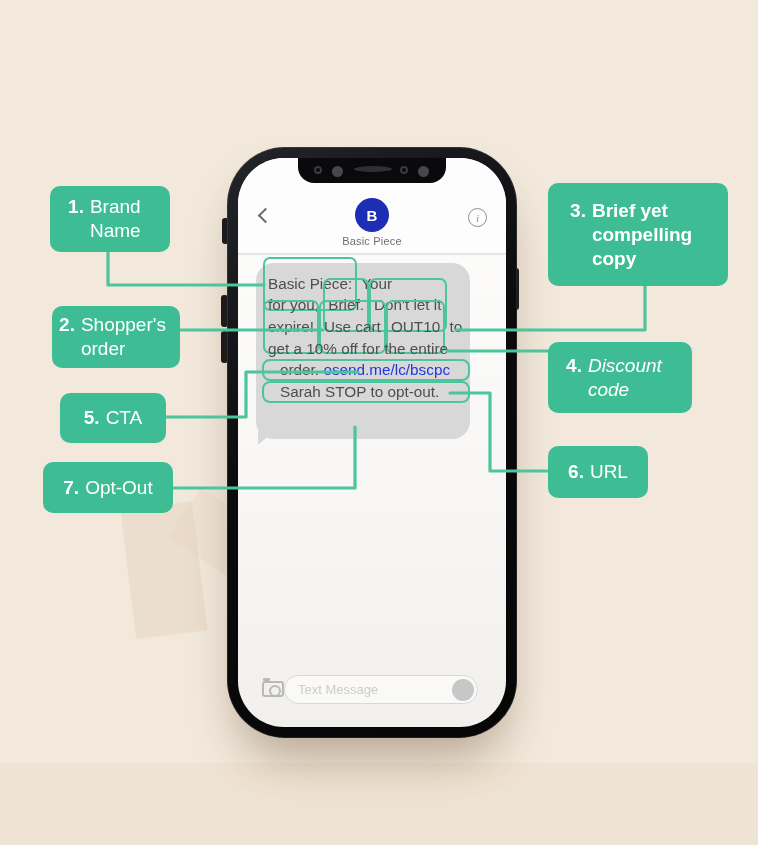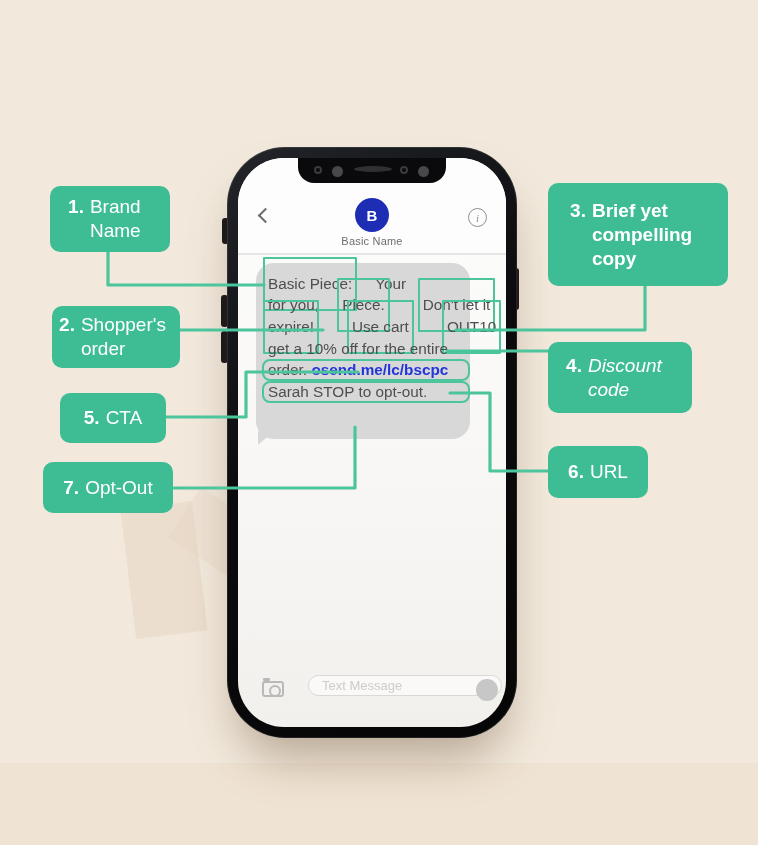--- a/index.html
+++ b/index.html
@@ -64,34 +64,34 @@
     display:flex;align-items:center;justify-content:center;cursor:pointer;font-family:"Liberation Serif",serif;}
 
   
   .bubble{position:absolute;left:18px;top:105px;width:214px;height:176px;
     background:#d8d8d8;border-radius:18px;padding:10px 0 0 12px;}
   .bubble-tail{position:absolute;left:2px;top:168px;width:0;height:0;
     border-top:14px solid #d8d8d8;border-right:16px solid transparent;}
   .line{height:21.6px;display:flex;align-items:center;white-space:pre;
     font-size:15.3px;color:#4e4e4e;}
   .seg{white-space:pre;}
-  .seg.hl{border:2px solid var(--line);border-radius:1px;padding:16px 3px;margin:0 14px;}
+  .seg.hl{border:2px solid var(--line);border-radius:7px;padding:16px 3px;margin:0 0;}
   .seg.hl:first-child{margin-left:-5px;}
-  .line.boxed{border:2px solid var(--line);border-radius:8px;padding:0 4px;
+  .line.boxed{border:2px solid var(--line);border-radius:8px;padding:0 16px;
     margin-left:-6px;align-self:flex-start;}
-  .seg.link{color:var(--link);cursor:pointer;font-weight:bold;}
+  .seg.link{color:var(--link);cursor:pointer;}
 
   
   .camera-btn{position:absolute;left:24px;top:523px;width:22px;height:16px;
     border:2px solid #b9b9b9;border-radius:3px;cursor:pointer;}
   .camera-btn::before{content:"";position:absolute;left:5px;top:2px;width:8px;height:8px;
     border:2px solid #b9b9b9;border-radius:50%;}
   .camera-btn::after{content:"";position:absolute;left:-1px;top:-5px;width:7px;height:3px;
     background:#b9b9b9;border-radius:1px;}
-  .input-pill{position:absolute;left:70px;top:517px;width:194px;height:21px;
+  .input-pill{position:absolute;left:46px;top:517px;width:194px;height:29px;
     border:1.5px solid #d9d8d6;border-radius:15px;background:rgba(255,255,255,.6);}
   .input-pill input{position:absolute;left:13px;top:0;width:145px;height:100%;
     border:none;outline:none;background:transparent;font-size:13px;color:#9b9b9b;
     font-family:"Liberation Sans",sans-serif;}
   .input-pill input::placeholder{color:#cdcccb;}
   .send-btn{position:absolute;right:3px;top:2.5px;width:22px;height:22px;border-radius:50%;
     background:#c7c7c7;cursor:pointer;}
 
   
   .connectors{position:absolute;left:0;top:0;width:758px;height:845px;
@@ -128,29 +128,29 @@
   <div class="side-btn btn-mute"></div>
   <div class="side-btn btn-vol1"></div>
   <div class="side-btn btn-vol2"></div>
   <div class="side-btn btn-power"></div>
 
   <div class="phone">
     <div class="screen">
       <div class="chat-header"></div>
       <div class="back-chevron"></div>
       <div class="avatar">B</div>
-      <div class="contact-name">Basic Name</div>
+      <div class="contact-name">Basic Piece</div>
       <div class="info-btn">i</div>
       <div class="hdr-divider"></div>
 
       <div class="bubble">
         <div class="bubble-tail"></div>
         <div class="lines">
             <div class="line"><span class="seg hl">Basic Piece:</span><span class="seg"> Your</span></div>
-            <div class="line"><span class="seg">for you, </span><span class="seg hl">Piece.</span><span class="seg hl">Don't let it</span></div>
+            <div class="line"><span class="seg">for you, </span><span class="seg hl">Brief.</span><span class="seg hl">Don't let it</span></div>
             <div class="line"><span class="seg hl">expire!</span><span class="seg hl">Use cart</span><span class="seg hl">OUT10</span><span class="seg"> to</span></div>
             <div class="line"><span class="seg">get a 10% off for the entire</span></div>
             <div class="line boxed"><span class="seg">order. </span><span class="seg link">osend.me/lc/bscpc</span></div>
             <div class="line boxed"><span class="seg">Sarah STOP to opt-out.</span></div>
           </div>
       </div>
 
       <div class="camera-btn"></div>
       <div class="input-pill">
         <input type="text" placeholder="Text Message" style="">

